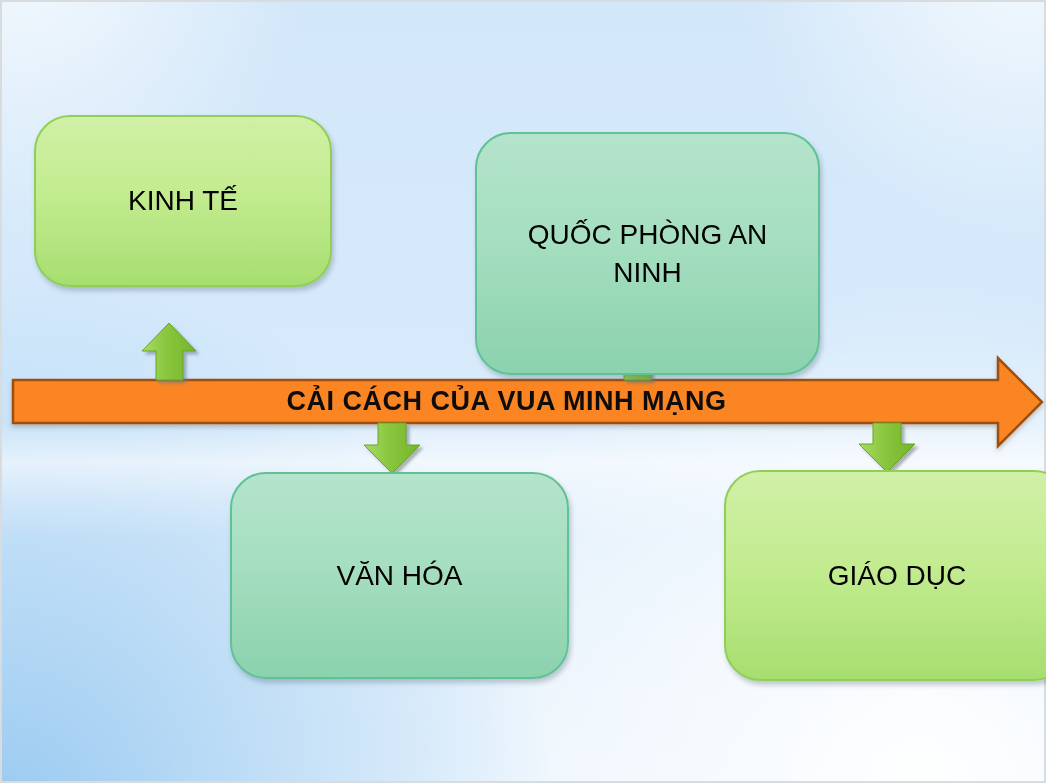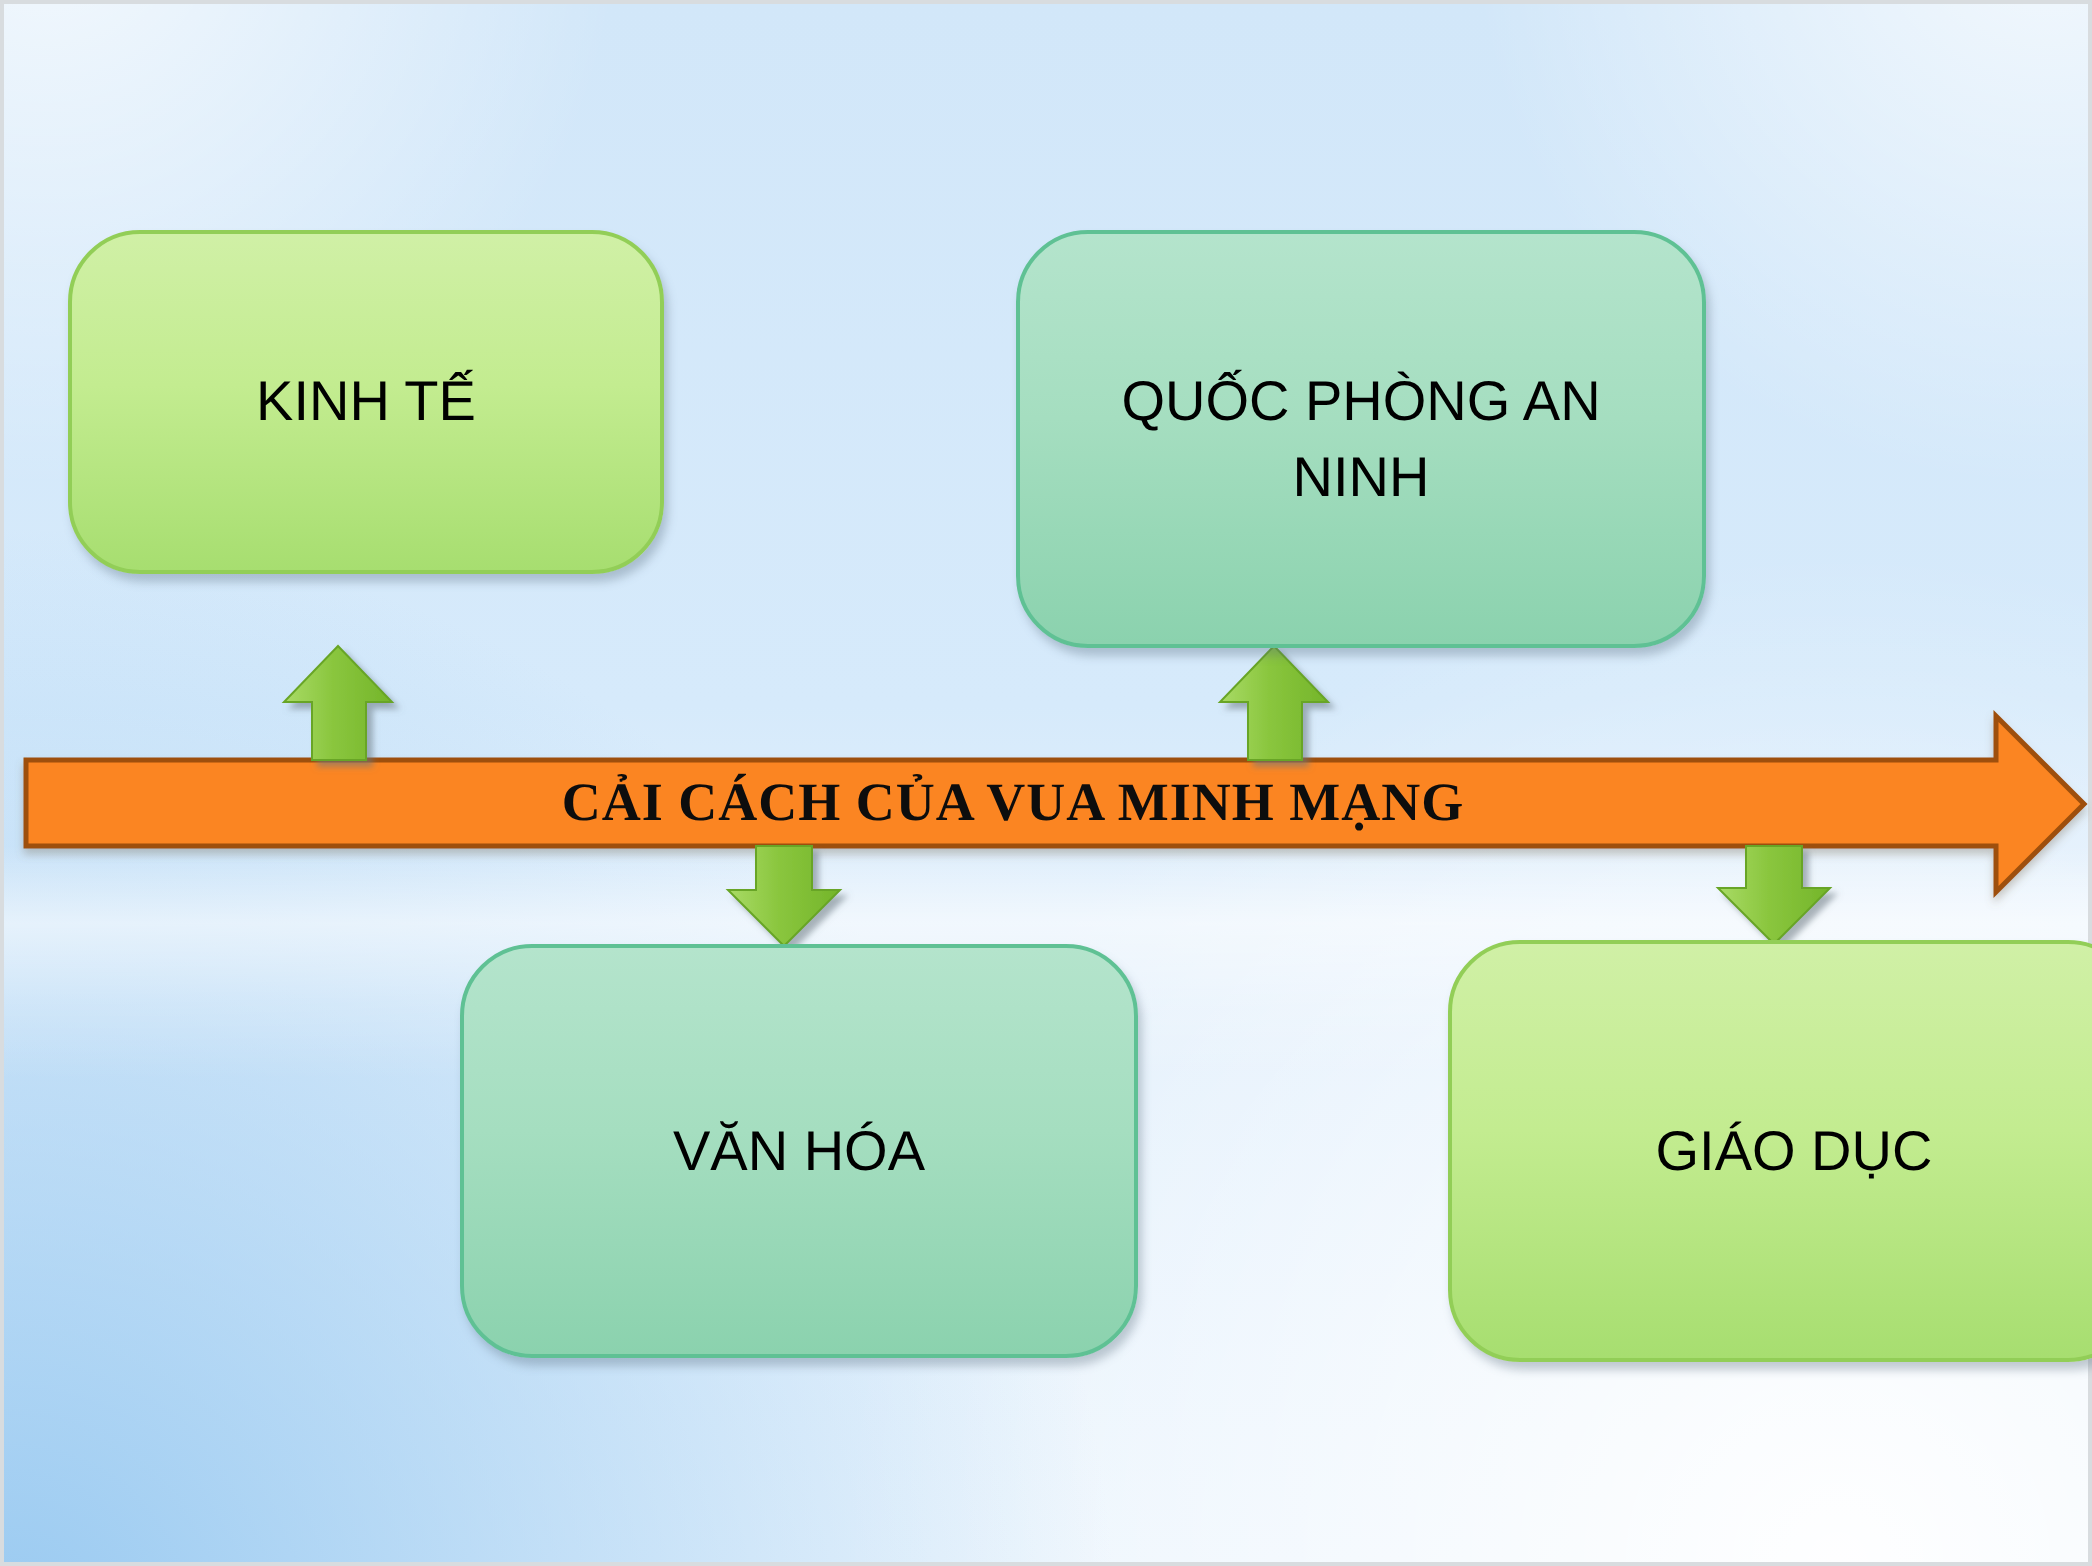--- a/index.html
+++ b/index.html
@@ -28,28 +28,28 @@
   }
   .box.green{
     background:linear-gradient(180deg,#D0F0A6 0%,#C3EC90 45%,#A7DE70 100%);
     border:2px solid #92CE57;
   }
   .box.teal{
     background:linear-gradient(180deg,#B4E4CC 0%,#A5DEC0 45%,#8BD2AE 100%);
     border:2px solid #5FC194;
   }
   #box-kinh-te {left:32px;  top:113px; width:298px; height:172px;}
-  #box-quoc-phong{left:473px; top:113px; width:345px; height:209px; padding:0 42px;margin-left:33px;}
+  #box-quoc-phong{left:473px; top:130px; width:345px; height:243px; padding:0 42px;}
   #box-van-hoa {left:228px; top:470px; width:339px; height:207px;}
   #box-giao-duc{left:722px; top:468px; width:346px; height:211px;}
   .shape-layer{position:absolute;left:0;top:0;width:1046px;height:783px;}
   .main-arrow-label{
     position:absolute;left:11px;top:377px;width:987px;height:44px;
     display:flex;align-items:center;justify-content:center;
-    font-size:27px;font-weight:bold;color:#0D0D0D;letter-spacing:0.5px;font-family:Liberation Serif, serif;
+    font-size:27px;font-weight:bold;color:#0D0D0D;letter-spacing:0.5px;
   }
 </style>
 </head>
 <body>
 
 <div class="slide">
 
   <svg class="shape-layer" viewBox="0 0 1046 783" aria-hidden="true">
     <defs>
       <linearGradient id="gGreen" x1="0" y1="0" x2="1" y2="0">

